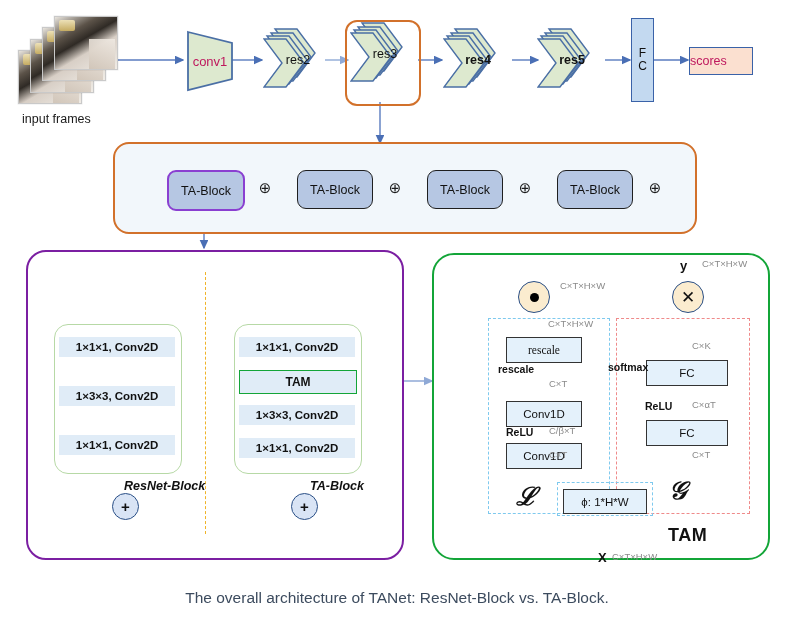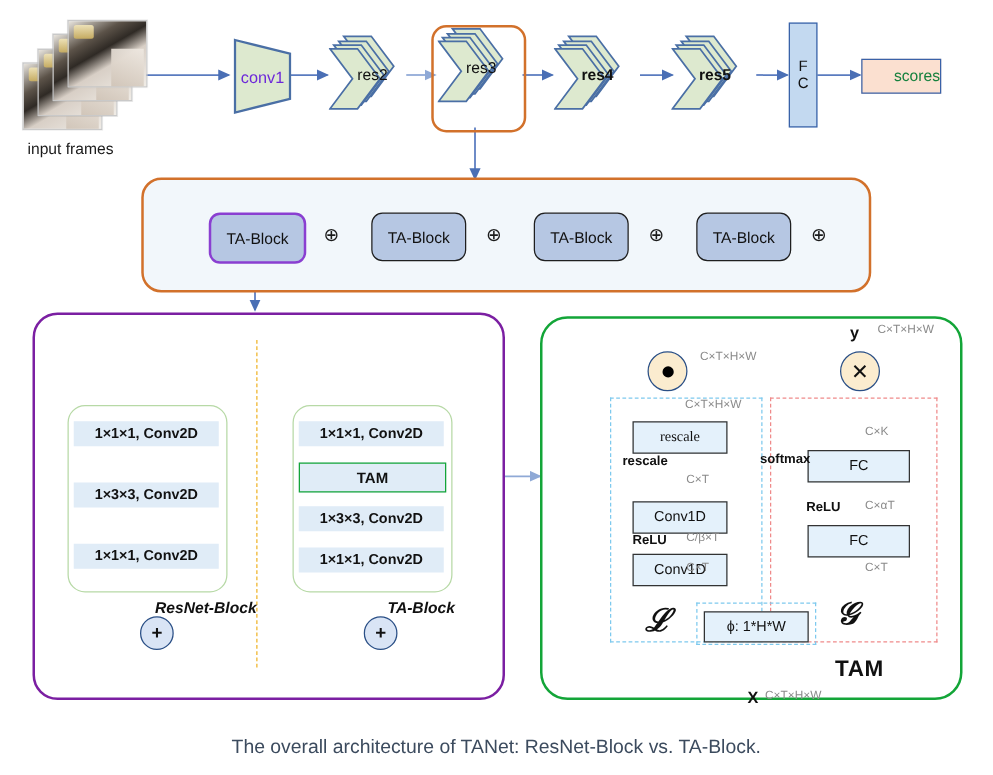--- a/index.html
+++ b/index.html
@@ -20,31 +20,31 @@
     box-shadow:0 0 0 .5px rgba(0,0,0,.08);
   }
   .frame .hl{position:absolute;left:4px;top:3px;width:16px;height:11px;border-radius:2px;
     background:linear-gradient(180deg,#efe3b8,#c9ae61);opacity:.95;}
   .frame .sk{position:absolute;right:2px;bottom:0;width:26px;height:30px;
     background:linear-gradient(200deg,#efe9e2,#cfc3b6);opacity:.9;}
   .caption-small{position:absolute;font-size:12.5px;color:#1a1a1a;}
 
   .trapz{position:absolute;}
   .trapz .lbl{position:absolute;inset:0;display:flex;align-items:center;justify-content:center;
-    font-size:13px;color:#6d28d9;}
+    font-size:13px;color:#be185d;}
 
   .chev{position:absolute;}
   .chev .lbl{position:absolute;inset:0;display:flex;align-items:center;justify-content:center;
     font-size:12.5px;color:#111;padding-left:8px;box-sizing:border-box;}
 
   .fcbar{position:absolute;background:#c3d9f0;border:1.6px solid #3a62a8;
     display:flex;flex-direction:column;align-items:center;justify-content:center;
     font-size:12px;line-height:13px;color:#111;letter-spacing:0;}
   .scores{position:absolute;background:#fbe0d0;border:1.6px solid #3a62a8;
-    display:flex;align-items:center;justify-content:flex-end;font-size:12.5px;color:#15803d;}
+    display:flex;align-items:center;justify-content:flex-start;font-size:12.5px;color:#be185d;}
 
   
   .orange-box{position:absolute;border:2px solid #d2712b;border-radius:16px;background:#f2f7fb;}
   .orange-ring{position:absolute;border:2px solid #d2712b;border-radius:12px;background:transparent;}
   .tablock{
     position:absolute;background:#b6c7e3;border:1.6px solid #1f1f1f;border-radius:9px;
     display:flex;align-items:center;justify-content:center;font-size:12.5px;color:#111;
   }
   .tablock.hi{border:2px solid #8a3fd1;background:#b6c7e3;}
 

